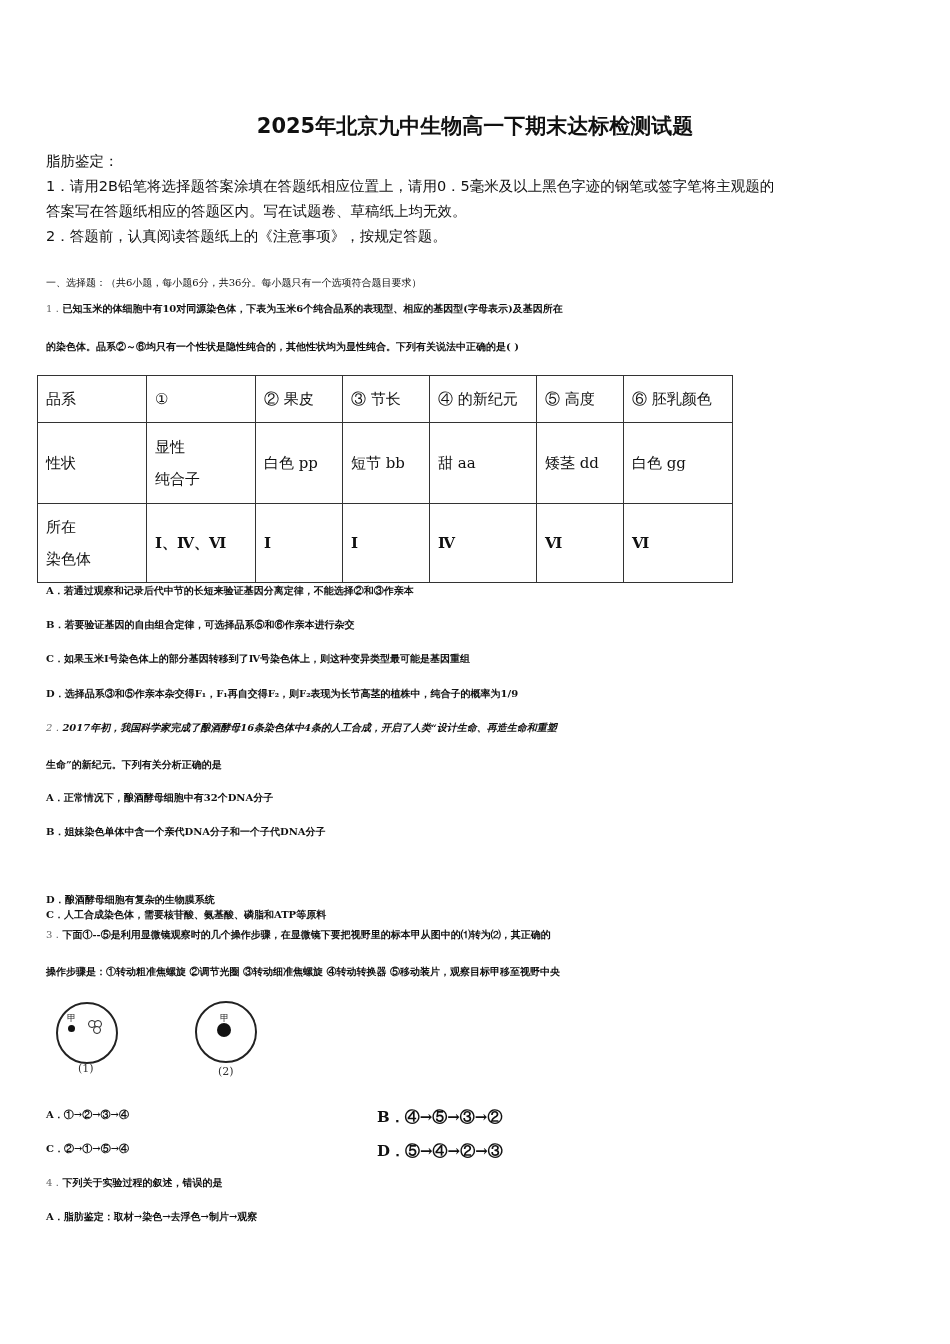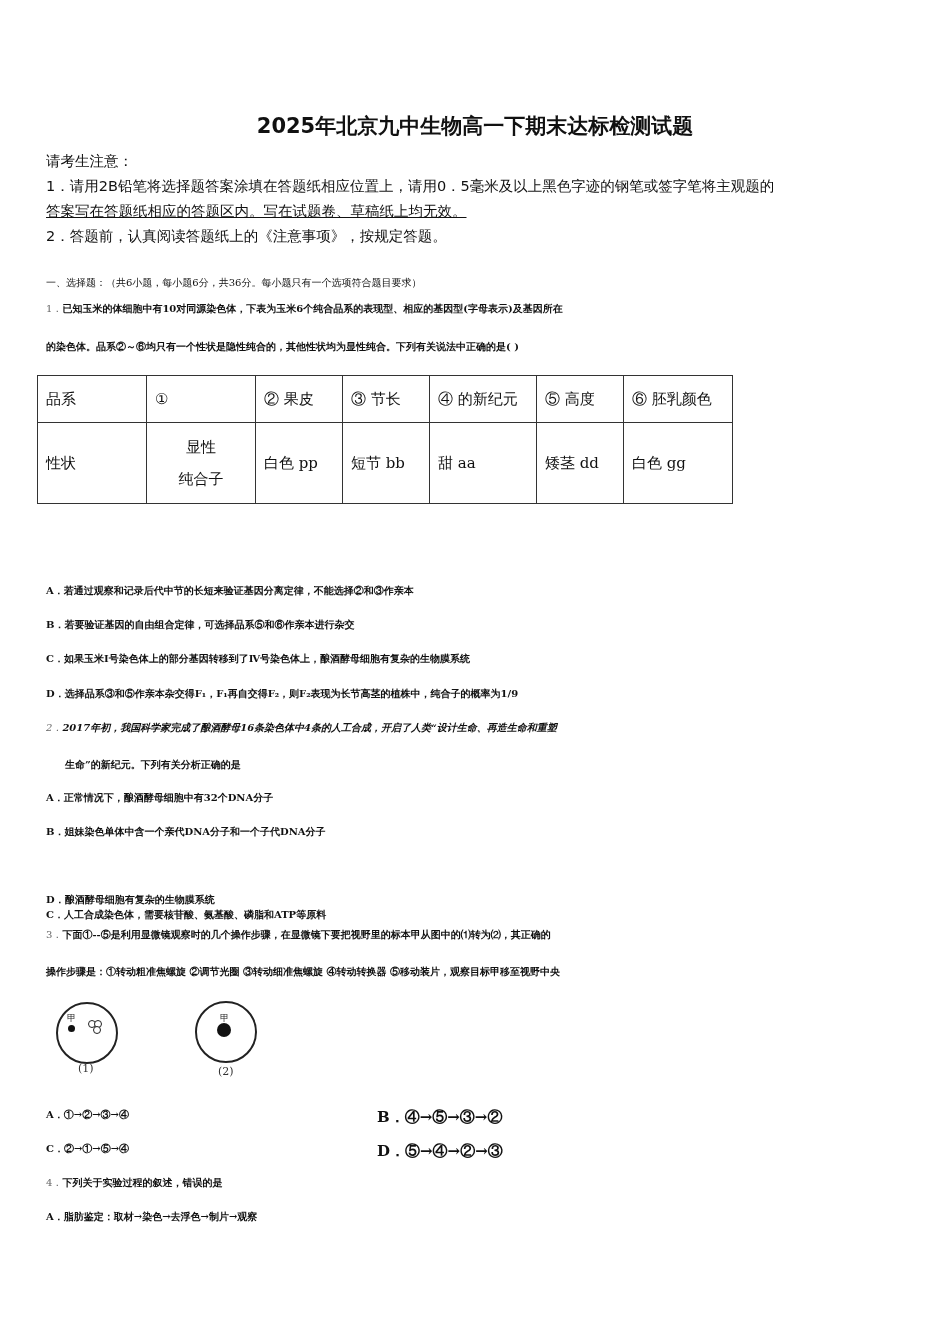--- a/index.html
+++ b/index.html
@@ -9,37 +9,37 @@
            font-family: "DejaVu Sans", "Liberation Sans", sans-serif; font-weight: bold; font-size: 21px; letter-spacing: 0px; }
   .line { position: absolute; left: 46px; white-space: nowrap; font-size: 10px; }
   .notice { font-family: "DejaVu Sans", "Liberation Sans", sans-serif; font-size: 14.5px; }
   .num { color: #666; }
   .b { font-weight: bold; }
   table.traits { position: absolute; left: 37px; top: 375px; border-collapse: collapse; font-size: 15px; }
   table.traits td { border: 1.5px solid #333; padding: 0 8px; vertical-align: middle; }
   table.traits tr.r1 td { height: 46px; }
   table.traits tr.r2 td { height: 80px; }
   table.traits tr.r3 td { height: 78px; }
-  .cell-2line span { display: block; line-height: 32px; text-align: center; }
+  .cell-2line span { display: block; line-height: 32px; }
   .figs { position: absolute; left: 50px; top: 998px; width: 210px; height: 82px; }
   .circle { position: absolute; border: 2px solid #222; border-radius: 50%; }
   .dot { position: absolute; background: #111; border-radius: 50%; }
   .ring { position: absolute; border: 1.5px solid #222; border-radius: 50%; background: #fff; }
   .fig-label { position: absolute; font-size: 11px; color: #333; }
   .glyph { position: absolute; font-size: 9px; color: #222; }
   .opt-right { position: absolute; left: 377px; white-space: nowrap; font-size: 15px; }
 </style>
 </head>
 <body>
 
 <div class="title">2025年北京九中生物高一下期末达标检测试题</div>
 
-<div class="line notice" style="top:152px;">请考生注意：</div>
+<div class="line notice" style="top:152px;">脂肪鉴定：</div>
 <div class="line notice" style="top:177px;">1．请用2B铅笔将选择题答案涂填在答题纸相应位置上，请用0．5毫米及以上黑色字迹的钢笔或签字笔将主观题的</div>
-<div class="line notice" style="top:202px;text-decoration:underline;">答案写在答题纸相应的答题区内。写在试题卷、草稿纸上均无效。</div>
+<div class="line notice" style="top:202px;">答案写在答题纸相应的答题区内。写在试题卷、草稿纸上均无效。</div>
 <div class="line notice" style="top:227px;">2．答题前，认真阅读答题纸上的《注意事项》，按规定答题。</div>
 
 <div class="line" style="top:276px;">一、选择题：（共6小题，每小题6分，共36分。每小题只有一个选项符合题目要求）</div>
 
 <div class="line" style="top:302px;">
   <span class="num">1．</span><span class="b">已知玉米的体细胞中有10对同源染色体，下表为玉米6个纯合品系的表现型、相应的基因型(字母表示)及基因所在</span>
 </div>
 <div class="line b" style="top:340px;">的染色体。品系②～⑥均只有一个性状是隐性纯合的，其他性状均为显性纯合。下列有关说法中正确的是( )</div>
 
 <table class="traits">
@@ -58,32 +58,44 @@
     <td class="cell-2line">
       <span>显性</span>
       <span>纯合子</span>
     </td>
     <td>白色 pp</td>
     <td>短节 bb</td>
     <td>甜 aa</td>
     <td>矮茎 dd</td>
     <td>白色 gg</td>
   </tr>
+  <tr class="r3">
+    <td class="cell-2line">
+      <span>所在</span>
+      <span>染色体</span>
+    </td>
+    <td class="b">Ⅰ、Ⅳ、Ⅵ</td>
+    <td class="b">Ⅰ</td>
+    <td class="b">Ⅰ</td>
+    <td class="b">Ⅳ</td>
+    <td class="b">Ⅵ</td>
+    <td class="b">Ⅵ</td>
+  </tr>
 </tbody>
   </table>
 
 <div class="line b" style="top:584px;"><span>A．</span><span>若通过观察和记录后代中节的长短来验证基因分离定律，不能选择②和③作亲本</span></div>
 <div class="line b" style="top:618px;"><span>B．</span><span>若要验证基因的自由组合定律，可选择品系⑤和⑥作亲本进行杂交</span></div>
-<div class="line b" style="top:652px;"><span>C．</span><span>如果玉米Ⅰ号染色体上的部分基因转移到了Ⅳ号染色体上，酿酒酵母细胞有复杂的生物膜系统</span></div>
+<div class="line b" style="top:652px;"><span>C．</span><span>如果玉米Ⅰ号染色体上的部分基因转移到了Ⅳ号染色体上，则这种变异类型最可能是基因重组</span></div>
 <div class="line b" style="top:687px;text-align:center;"><span>D．</span><span>选择品系③和⑤作亲本杂交得F₁，F₁再自交得F₂，则F₂表现为长节高茎的植株中，纯合子的概率为1/9</span></div>
 
 <div class="line" style="top:721px;font-style:italic;">
   <span class="num">2．</span><span class="b">2017年初，我国科学家完成了酿酒酵母16条染色体中4条的人工合成，开启了人类“设计生命、再造生命和重塑</span>
 </div>
-<div class="line b" style="top:758px;margin-left:19px;">生命”的新纪元。下列有关分析正确的是</div>
+<div class="line b" style="top:758px;">生命”的新纪元。下列有关分析正确的是</div>
 <div class="line b" style="top:791px;"><span>A．</span><span>正常情况下，酿酒酵母细胞中有32个DNA分子</span></div>
 <div class="line b" style="top:825px;"><span>B．</span><span>姐妹染色单体中含一个亲代DNA分子和一个子代DNA分子</span></div>
 <div class="line b" style="top:908px;"><span>C．</span><span>人工合成染色体，需要核苷酸、氨基酸、磷脂和ATP等原料</span></div>
 <div class="line b" style="top:893px;"><span>D．</span><span>酿酒酵母细胞有复杂的生物膜系统</span></div>
 
 <div class="line" style="top:928px;">
   <span class="num">3．</span><span class="b">下面①--⑤是利用显微镜观察时的几个操作步骤，在显微镜下要把视野里的标本甲从图中的⑴转为⑵，其正确的</span>
 </div>
 <div class="line b" style="top:965px;">操作步骤是：①转动粗准焦螺旋 ②调节光圈 ③转动细准焦螺旋 ④转动转换器 ⑤移动装片，观察目标甲移至视野中央</div>
 

